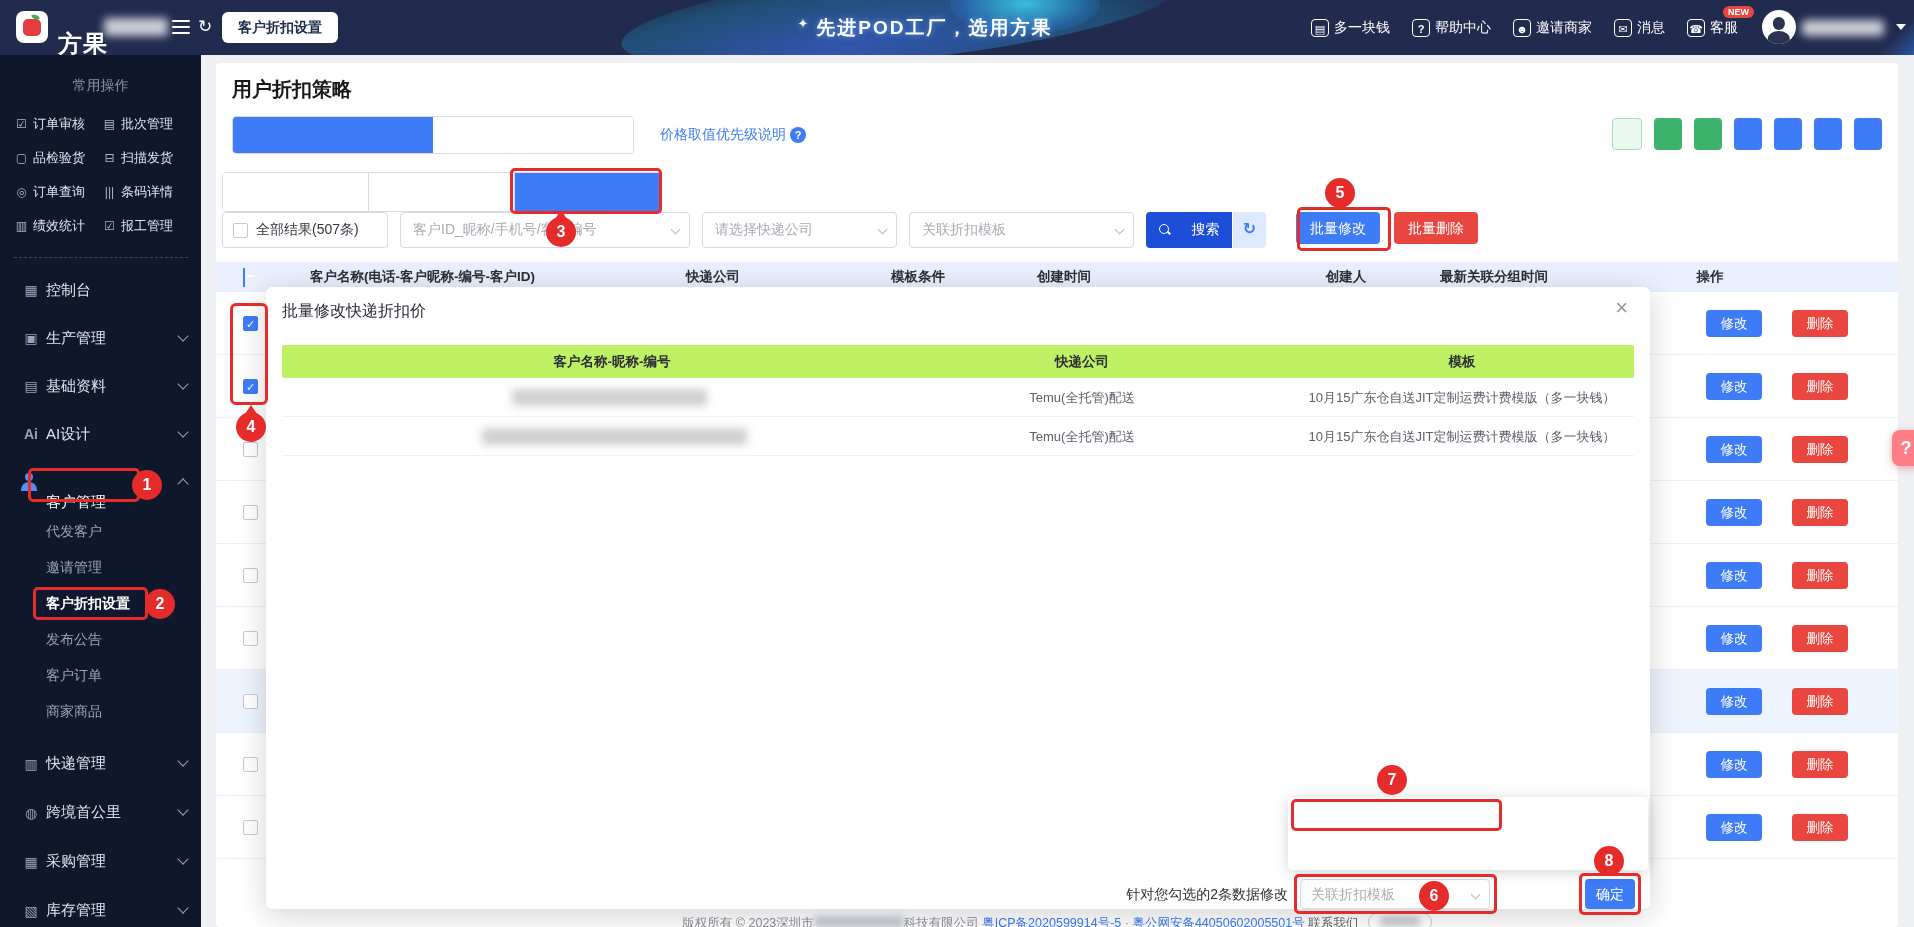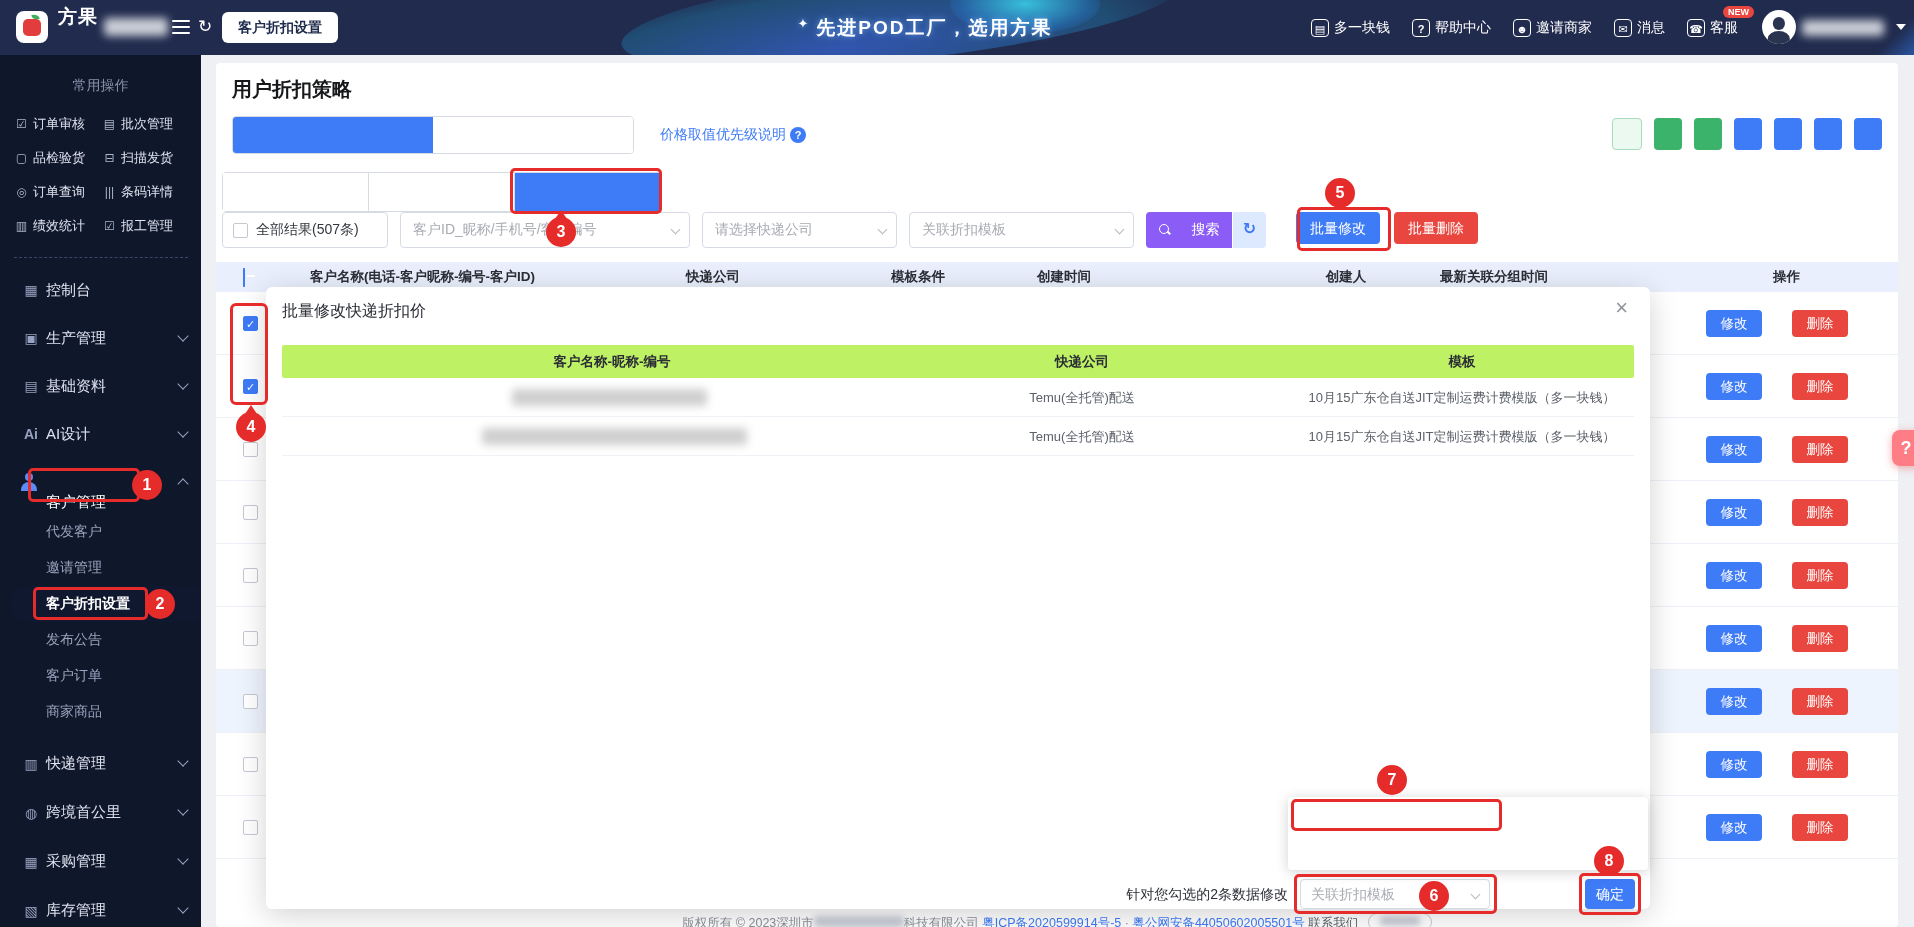--- a/index.html
+++ b/index.html
@@ -11,21 +11,21 @@
   #topbar { position:absolute; left:0; top:0; width:1914px; height:55px; background:#212b4e; overflow:hidden; z-index:40; }
   .swoosh1 { position:absolute; left:620px; top:-30px; width:560px; height:90px; border-radius:50%;
              background:radial-gradient(ellipse at 40% 80%, rgba(64,120,255,.55), rgba(30,180,230,.25) 55%, transparent 75%); transform:rotate(-6deg); }
   .swoosh2 { position:absolute; left:950px; top:-26px; width:150px; height:60px; border-radius:50%;
              background:radial-gradient(ellipse at center, rgba(60,210,235,.85), rgba(40,140,230,.3) 60%, transparent 80%); }
   .swoosh3 { position:absolute; left:1840px; top:10px; width:120px; height:80px;
              background:linear-gradient(135deg, transparent 40%, rgba(50,130,250,.5) 60%); }
   .logo-box { position:absolute; left:16px; top:11px; width:32px; height:32px; background:#fff; border-radius:8px; }
   .logo-apple { position:absolute; left:7px; top:8px; width:18px; height:17px; background:#e23c3c; border-radius:5px; }
   .logo-leaf { position:absolute; left:16px; top:3px; width:7px; height:6px; background:#3fae5a; border-radius:0 6px 0 6px; transform:rotate(-20deg); }
-  .logo-text { position:absolute; left:58px; top:4px; color:#fff; font-size:19px; font-weight:bold; letter-spacing:1px; }
+  .logo-text { position:absolute; left:58px; top:28px; color:#fff; font-size:24px; font-weight:bold; letter-spacing:1px; }
   .blurbox { background:#c9cdd6; border-radius:4px; filter:blur(4px); }
   .hamb { position:absolute; left:172px; top:20px; width:18px; }
   .hamb div { height:2px; background:#fff; margin-bottom:4px; border-radius:1px; }
   .tb-refresh { position:absolute; left:198px; top:16px; color:#fff; font-size:17px; }
   .page-tab { position:absolute; left:222px; top:12px; height:31px; padding:0 16px; background:#fff; border-radius:6px;
               color:#1f2b4d; font-size:14px; font-weight:bold; line-height:31px; }
   .banner { position:absolute; left:690px; top:15px; width:470px; text-align:center; color:#fff; font-size:19px; font-weight:bold; letter-spacing:2px; text-shadow:0 0 6px rgba(120,180,255,.8); }
   .banner .star { font-size:13px; vertical-align:6px; margin-right:6px; }
   .tb-nav { position:absolute; right:176px; top:0; height:55px; display:flex; align-items:center; gap:22px; }
   .tb-item { position:relative; color:#fff; font-size:14px; display:flex; align-items:center; gap:5px; cursor:pointer; }
@@ -80,21 +80,21 @@
   .type-tabs div.active { background:#3e7bf7; color:#fff; font-weight:bold; }
   .filters { position:absolute; left:222px; top:212px; height:36px; display:flex; gap:12px; z-index:31; }
   .chkbox { width:15px; height:15px; border:1px solid #c3c8d2; border-radius:2px; background:#fff; }
   .chkbox.checked { background:#3e7bf7; border-color:#3e7bf7; color:#fff; font-size:11px; line-height:15px; text-align:center; }
   .chkbox.indet { background:#3e7bf7; border-color:#3e7bf7; position:relative; }
   .chkbox.indet::after { content:""; position:absolute; left:3px; top:6px; width:8px; height:2px; background:#fff; }
   .f-allbox { width:166px; border:1px solid #d6dbe3; border-radius:4px; display:flex; align-items:center; gap:8px; padding:0 10px; font-size:14px; color:#33363d; background:#fff; }
   .f-sel { position:relative; border:1px solid #d6dbe3; border-radius:4px; background:#fff; font-size:14px; color:#a8abb2; display:flex; align-items:center; padding:0 26px 0 12px; cursor:pointer; white-space:nowrap; overflow:hidden;}
   .f-sel .chevd { position:absolute; right:10px; top:13px; width:7px; height:7px; border-right:1.5px solid #b4b8c0; border-bottom:1.5px solid #b4b8c0; transform:rotate(45deg); }
   .search-btn { display:flex; }
-  .search-btn .sb { width:86px; background:#8b5cf6; color:#fff; border-radius:4px 0 0 4px; display:flex; align-items:center; justify-content:center; gap:21px; font-size:14px; cursor:pointer; }
+  .search-btn .sb { width:86px; background:#1d4ed8; color:#fff; border-radius:4px 0 0 4px; display:flex; align-items:center; justify-content:center; gap:21px; font-size:14px; cursor:pointer; }
   .mag { position:relative; width:12px; height:12px; }
   .mag::before { content:""; position:absolute; left:0; top:0; width:8px; height:8px; border:1.6px solid #fff; border-radius:50%; }
   .mag::after { content:""; position:absolute; left:8px; top:8px; width:4px; height:1.6px; background:#fff; transform:rotate(45deg); }
   .search-btn .rf { width:34px; background:#dce9ff; color:#3e7bf7; border-radius:0 4px 4px 0; text-align:center; line-height:34px; font-size:16px; font-weight:bold; border-left:1px solid #fff; cursor:pointer; }
   .btn.red { background:#e8463f; }
 
   
   .thead { position:absolute; left:216px; top:262px; width:1682px; height:30px; background:#e9effc; z-index:20; }
   .th { position:absolute; top:0; height:30px; line-height:30px; font-size:13.5px; font-weight:bold; color:#2b2e36; white-space:nowrap; }
   .rows { position:absolute; left:216px; top:292px; width:1682px; z-index:10; }
@@ -380,21 +380,21 @@
   </div>
 
   <div class="thead">
     <span class="chkbox indet abs" style="left:27px;top:7px;"></span>
     <span class="th" style="left:94px;">客户名称(电话-客户昵称-编号-客户ID)</span>
     <span class="th" style="left:447px;width:100px;text-align:center;">快递公司</span>
     <span class="th" style="left:652px;width:100px;text-align:center;">模板条件</span>
     <span class="th" style="left:798px;width:100px;text-align:center;">创建时间</span>
     <span class="th" style="left:1080px;width:100px;text-align:center;">创建人</span>
     <span class="th" style="left:1213px;width:130px;text-align:center;">最新关联分组时间</span>
-    <span class="th" style="left:1524px;width:60px;text-align:right;">操作</span>
+    <span class="th" style="left:1464px;width:60px;text-align:center;">操作</span>
   </div>
 
   <div class="rows">
 
   <div class="trow checked">
       <span class="chkbox checked">✓</span>
       <span class="act edit">修改</span>
       <span class="act del">删除</span>
     </div>
       <div class="trow checked">

